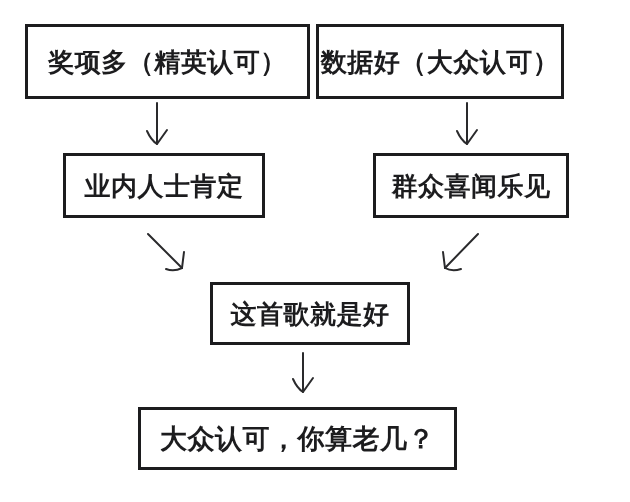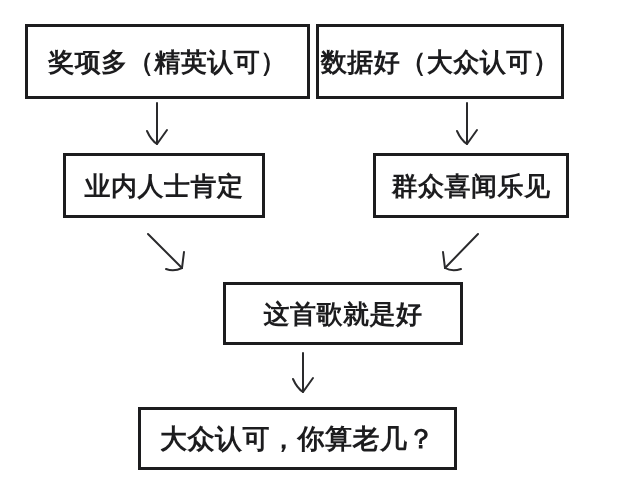--- a/index.html
+++ b/index.html
@@ -23,21 +23,21 @@
     font-weight: 700;
     font-size: 26px;
     line-height: 1;
     white-space: nowrap;
     letter-spacing: 0.5px;
   }
   .node-awards     { left: 25px;  top: 24px;  width: 285px; height: 75px; }
   .node-data       { left: 316px; top: 24px;  width: 248px; height: 75px; }
   .node-industry   { left: 63px;  top: 153px; width: 202px; height: 65px; }
   .node-masses     { left: 373px; top: 153px; width: 196px; height: 65px; }
-  .node-song       { left: 223px; top: 282px; width: 240px; height: 63px; }
+  .node-song       { left: 210px; top: 282px; width: 200px; height: 63px; }
   .node-conclusion { left: 138px; top: 407px; width: 319px; height: 63px; font-size: 27px; }
   .arrow { position: absolute; }
   .arrow svg { display: block; }
   .arrow path {
     fill: none;
     stroke: #2a2a2c;
     stroke-width: 2;
     stroke-linecap: round;
   }
   .arrow-left-down    { left: 139px; top: 100px; }

